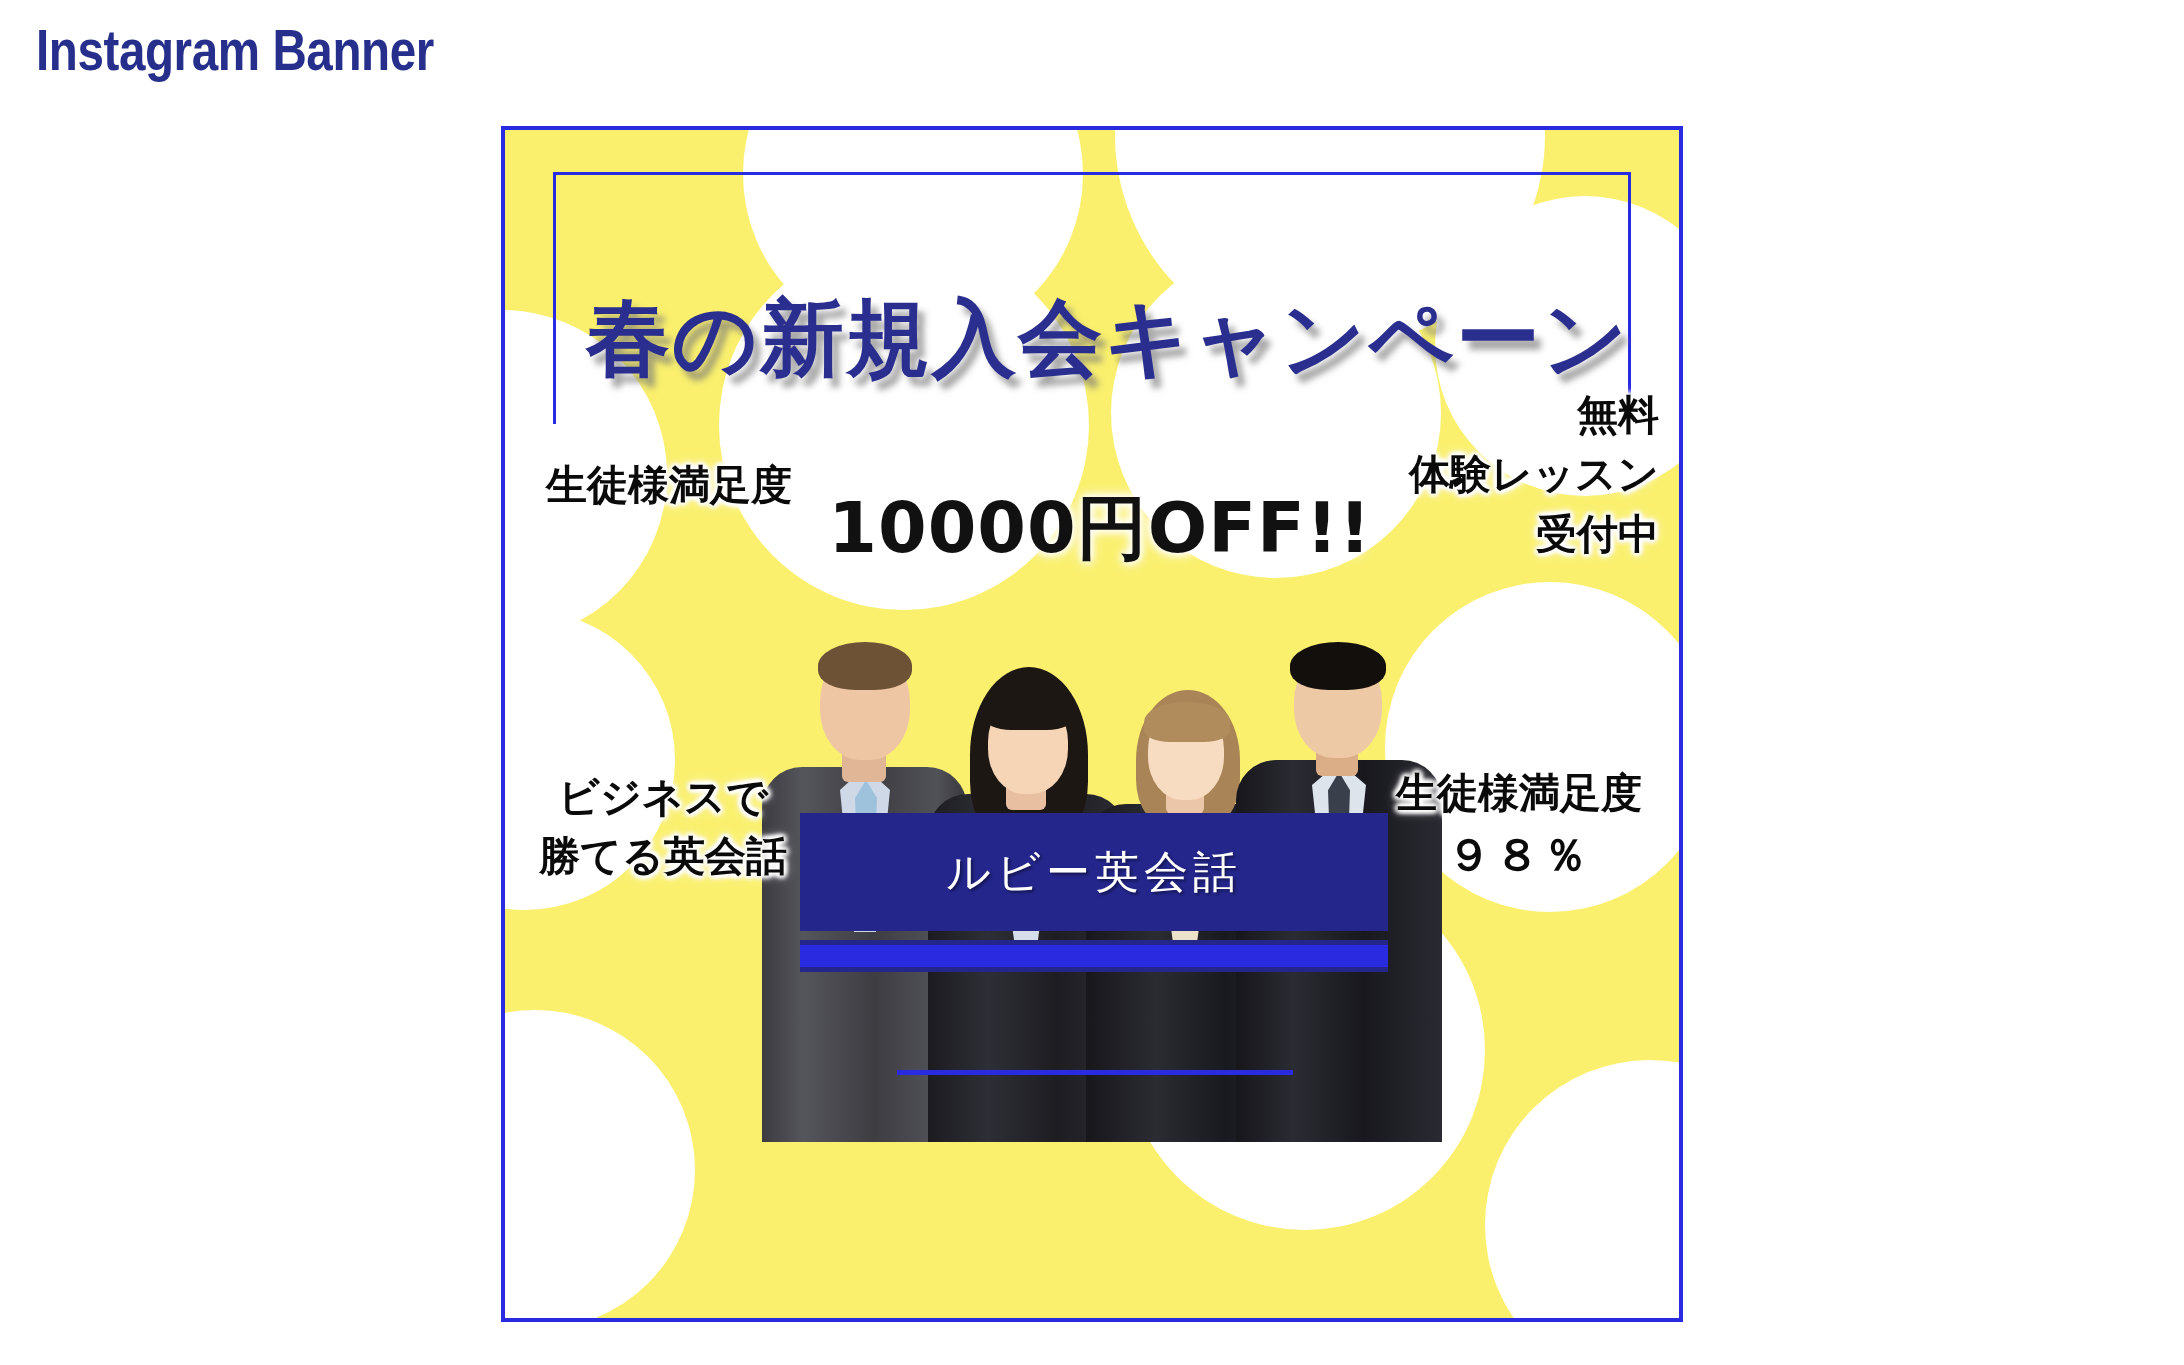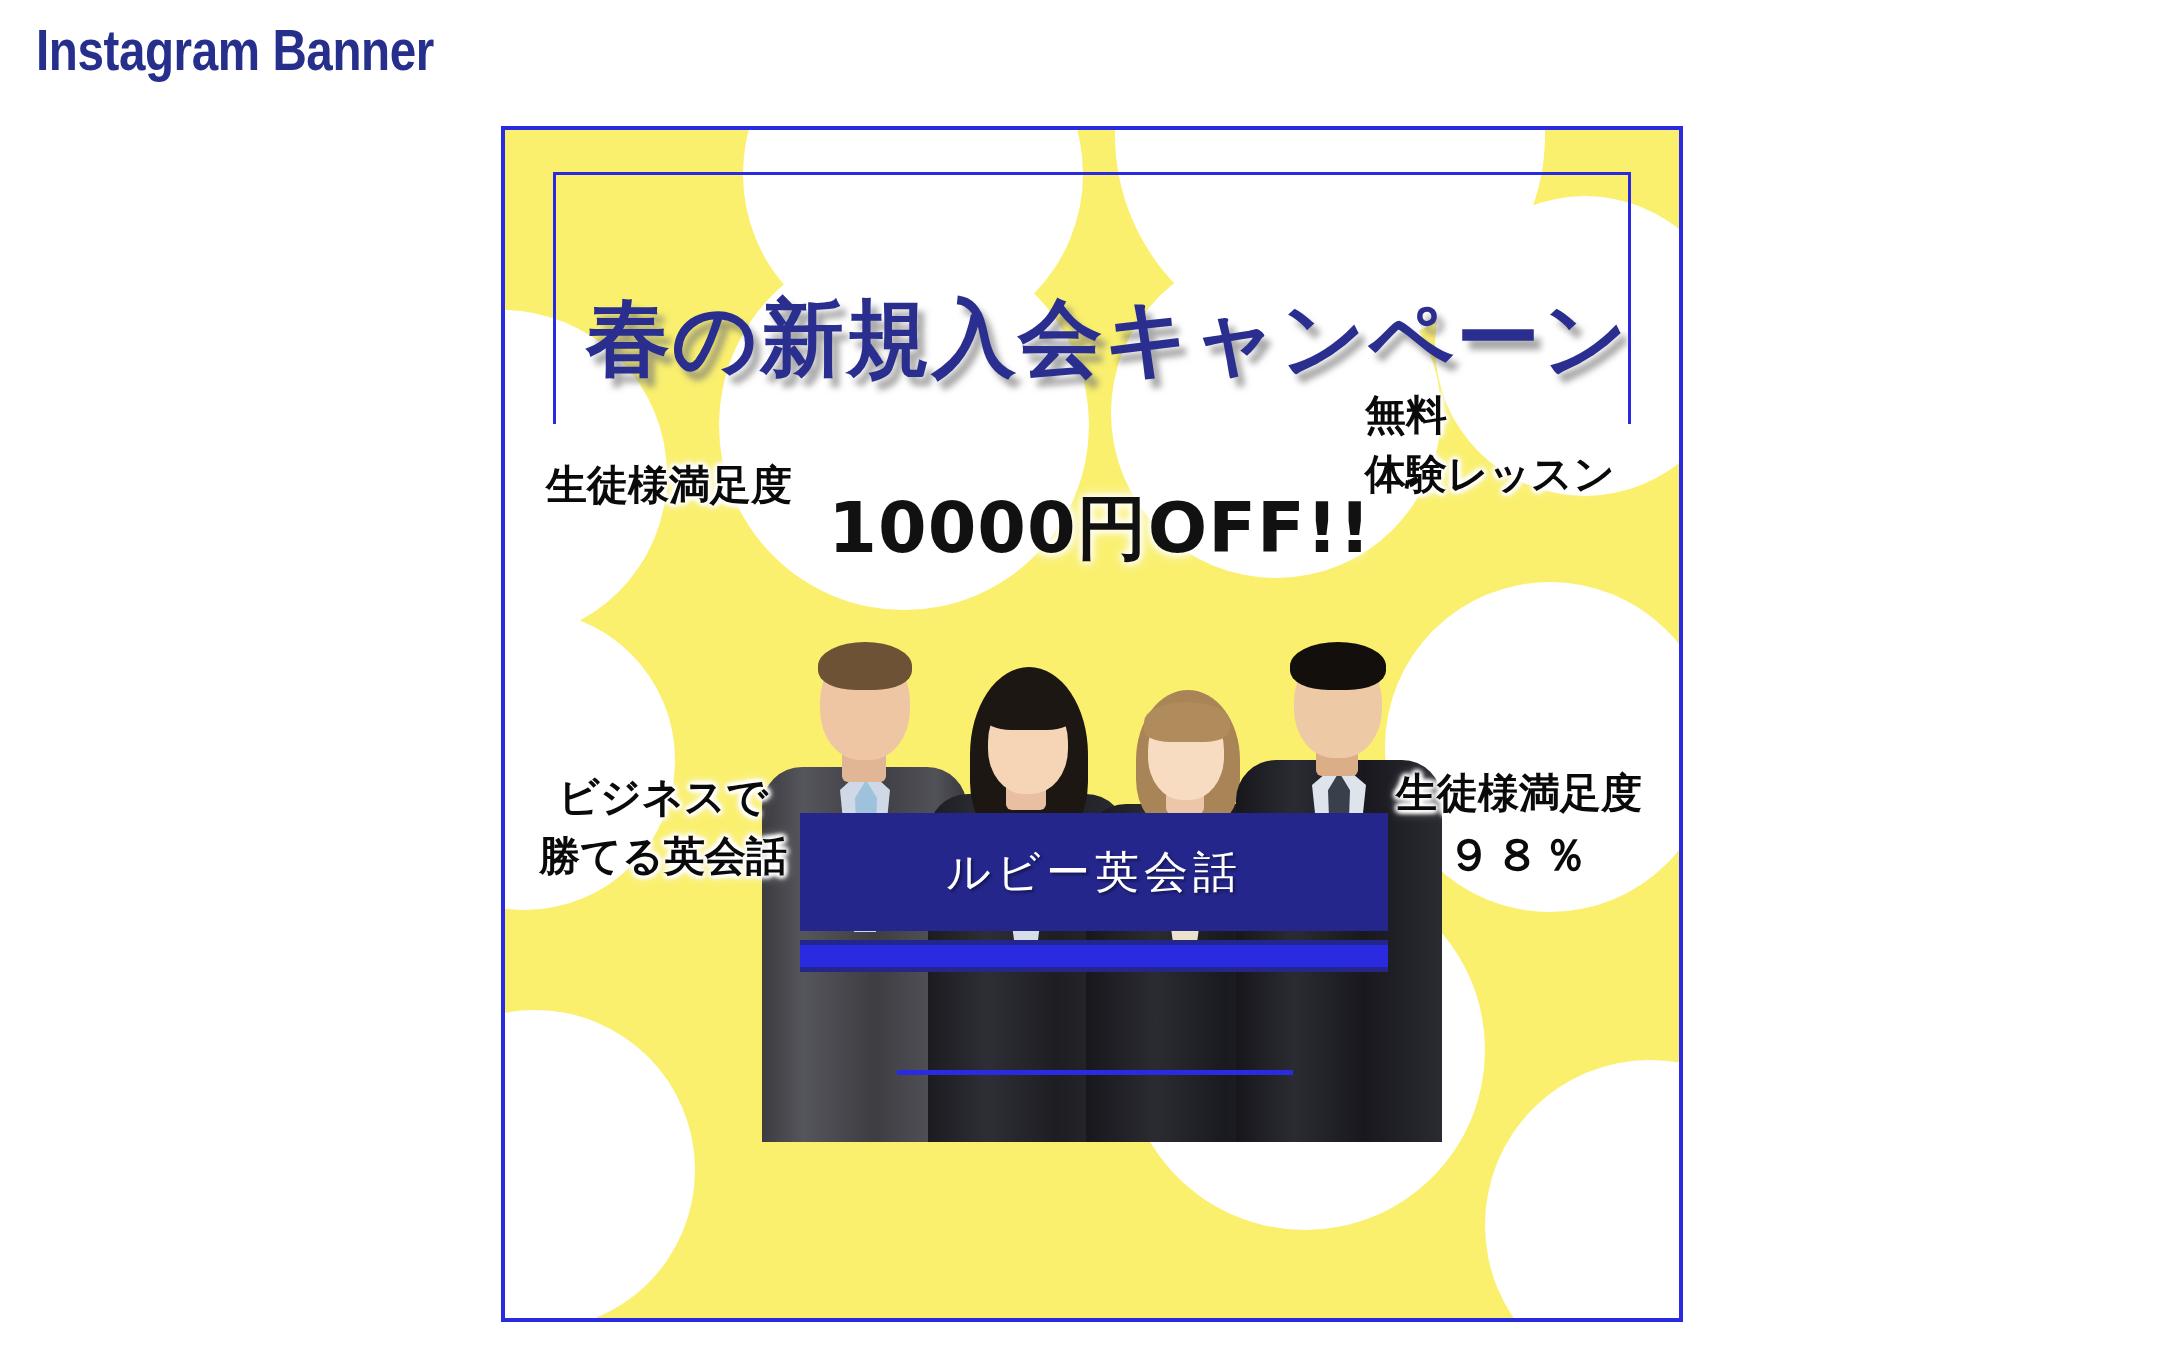--- a/index.html
+++ b/index.html
@@ -103,21 +103,21 @@
     color:#0a0a0a;
     line-height:1.45;
     white-space:nowrap;
     text-shadow:
       0 0 6px #fff,0 0 6px #fff,0 0 6px #fff,
       2px 0 5px #fff,-2px 0 5px #fff,0 2px 5px #fff,0 -2px 5px #fff,
       0 0 12px #fff;
     font-family:"DejaVu Sans","Liberation Sans",sans-serif;
   }
   #badge-left-top{ left:14px; top:326px; width:300px; text-align:center;}
-  #badge-right-top{ right:4px; top:256px; width:310px; text-align:left;}
+  #badge-right-top{ right:20px; top:256px; width:310px; text-align:right;}
   #badge-left-bottom{ left:8px; top:638px; width:300px; text-align:center;}
   #badge-right-bottom{ right:10px; top:634px; width:300px; text-align:center;}
   #badge-right-bottom .pct{ font-size:44px; letter-spacing:4px; }
 
   
   #photo{
     position:absolute;
     left:241px; top:312px;
     width:700px; height:700px;
     z-index:5;
@@ -229,20 +229,21 @@
     </div>
   </div>
 
   <div class="badge" id="badge-left-top">
     <div>生徒様満足度</div>
   </div>
 
   <div class="badge" id="badge-right-top">
     <div>無料</div>
     <div>体験レッスン</div>
+    <div>受付中</div>
   </div>
 
   <div class="badge" id="badge-left-bottom">
     <div>ビジネスで</div>
     <div>勝てる英会話</div>
   </div>
 
   <div class="badge" id="badge-right-bottom">
     <div>生徒様満足度</div>
     <div class="pct">９８％</div>

